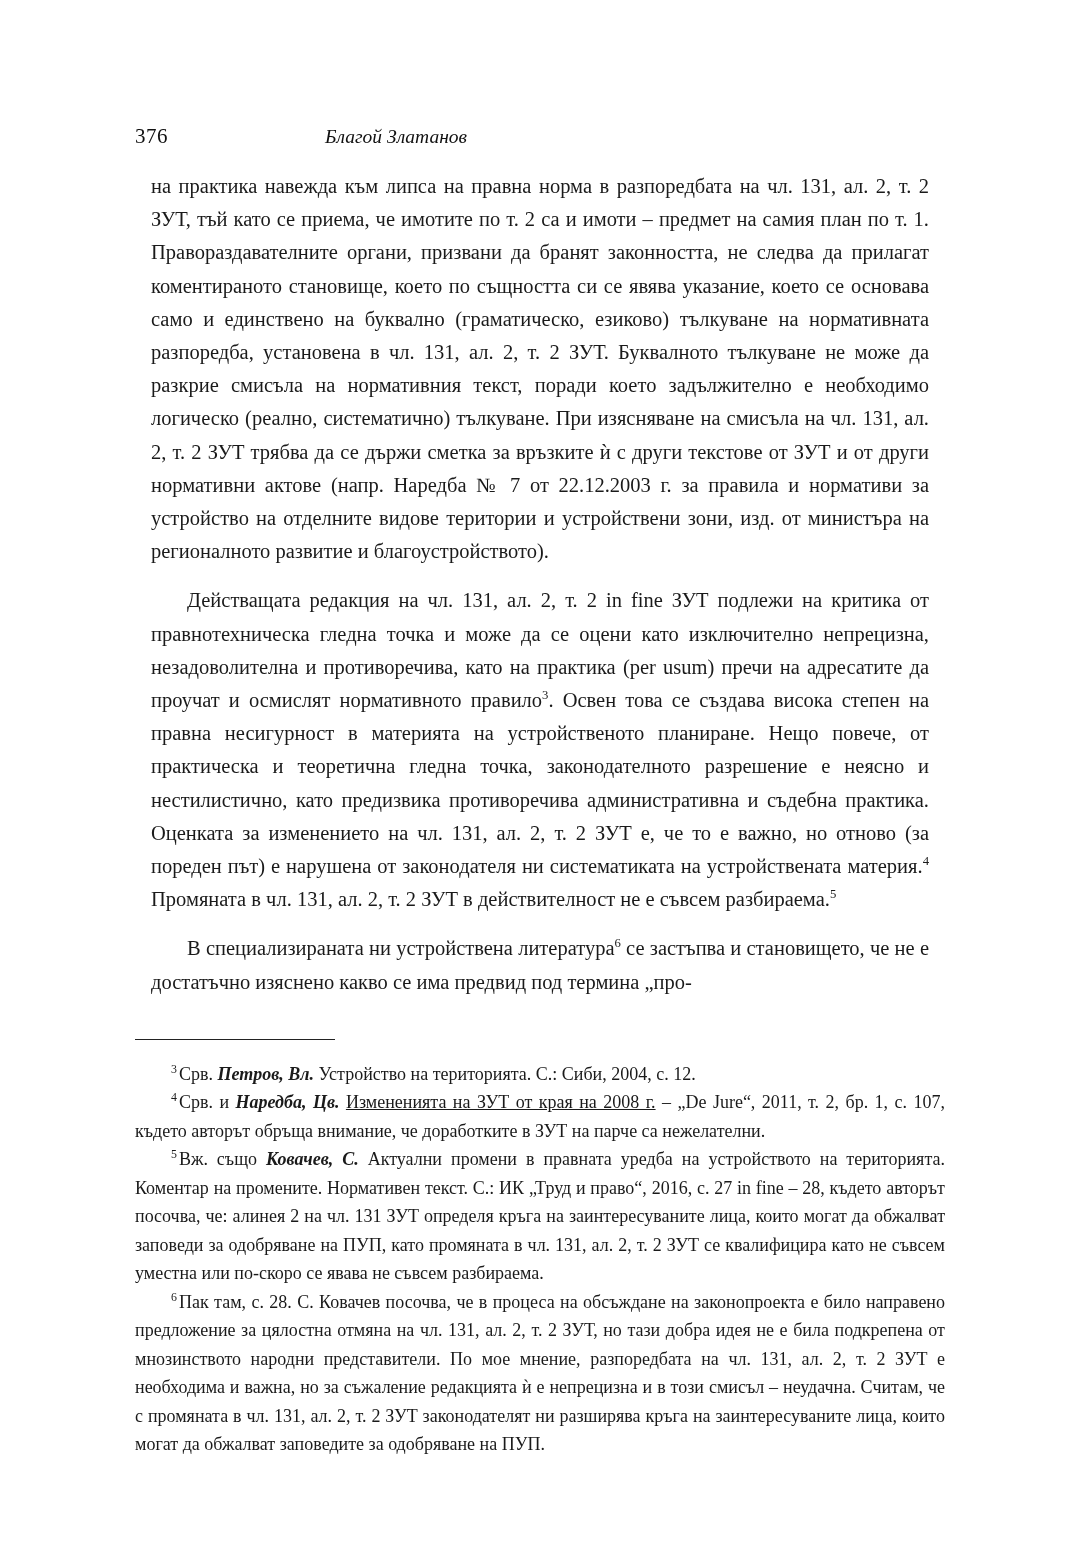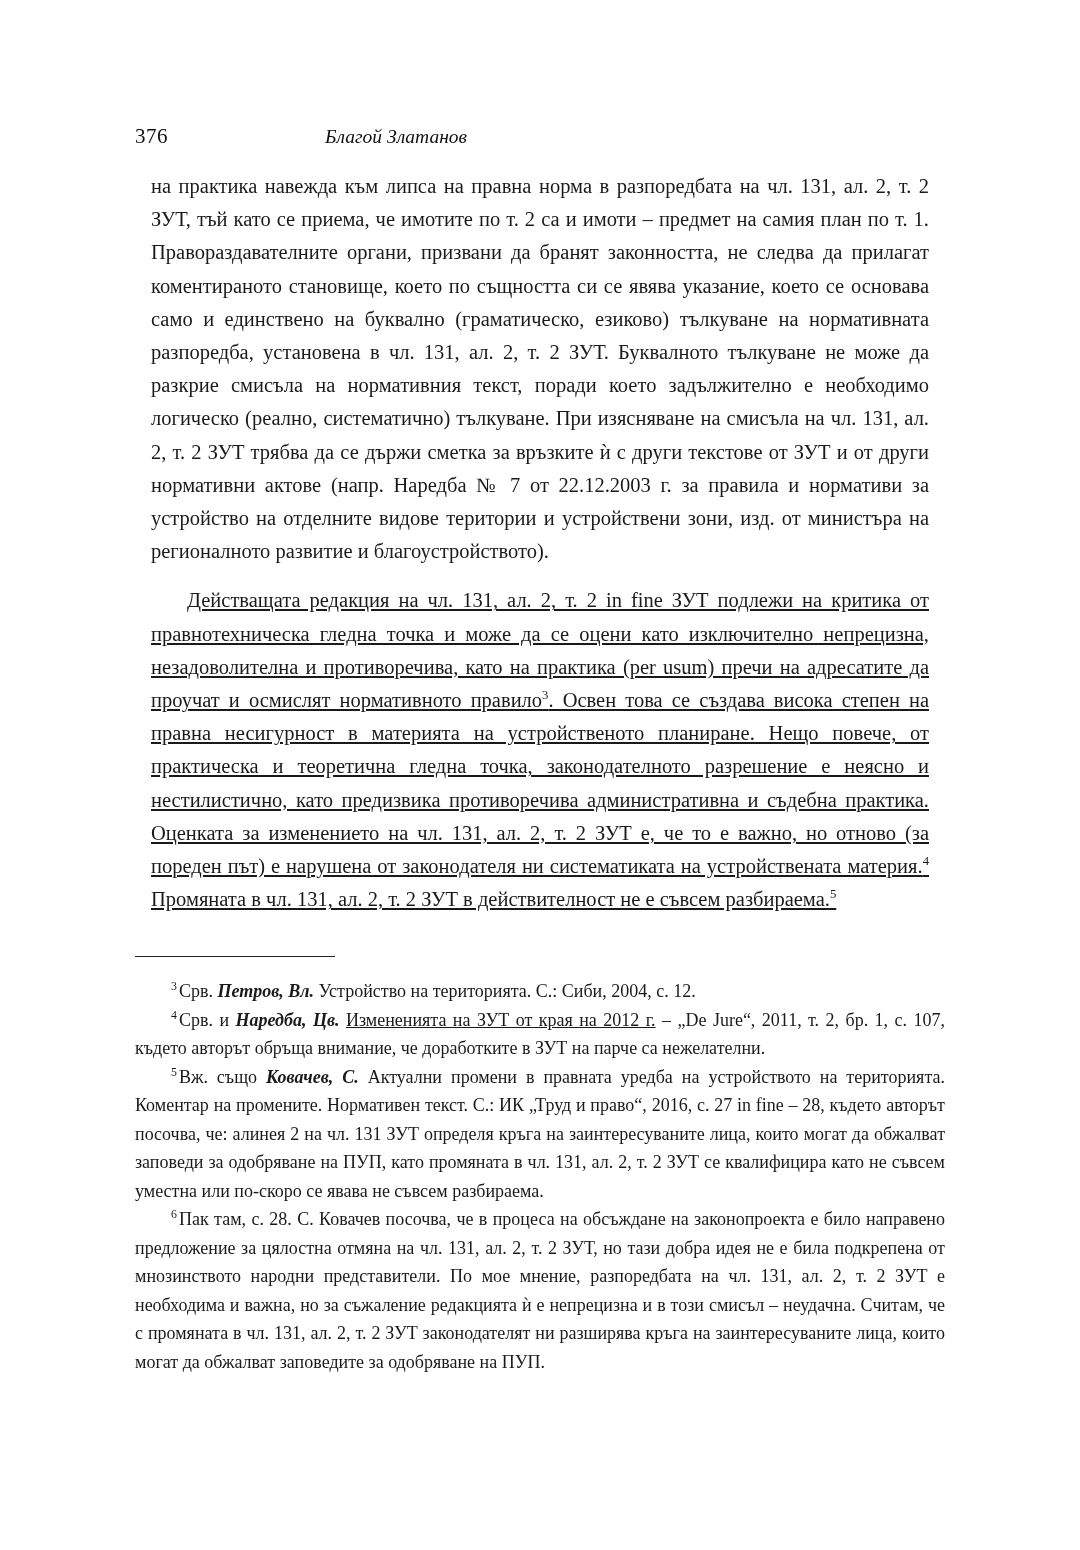--- a/index.html
+++ b/index.html
@@ -49,21 +49,20 @@
     line-height: 33.2px;
     text-align: justify;
     text-justify: inter-word;
     hyphens: manual;
   }
   .body-text p {
     margin: 16px;
   }
   .body-text p.indent {
     text-indent: 36px;
-    text-decoration: underline;
   }
   sup {
     font-size: 0.62em;
     vertical-align: super;
     line-height: 0;
   }
   .footnote-area {
     margin-top: 40px;
   }
   .footnote-rule {
@@ -105,30 +104,31 @@
     <div class="folio">376</div>
     <div class="head-title">Благой Златанов</div>
   </div>
 
   <div class="body-text">
 
     <p><span>на практика навежда към липса на правна норма в разпоредбата на чл. 131, ал. 2, т. 2 ЗУТ, тъй като се приема, че имотите по т. 2 са и имоти – предмет на самия план по т. 1. Правораздавателните органи, призвани да бранят законността, не следва да прилагат коментираното становище, което по същността си се явява указание, което се основава само и единствено на буквално (граматическо, езиково) тълкуване на нормативната разпоредба, установена в чл. 131, ал. 2, т. 2 ЗУТ. Буквалното тълкуване не може да разкрие смисъла на нормативния текст, поради което задължително е необходимо логическо (реално, систематично) тълкуване. При изясняване на смисъла на чл. 131, ал. 2, т. 2 ЗУТ трябва да се държи сметка за връзките ѝ с други текстове от ЗУТ и от други нормативни актове (напр. Наредба № 7 от 22.12.2003 г. за правила и нормативи за устройство на отделните видове територии и устройствени зони, изд. от министъра на регионалното развитие и благоустройството).</span></p>
 
     <p class="indent"><span>Действащата редакция на чл. 131, ал. 2, т. 2 in fine ЗУТ подлежи на критика от правнотехническа гледна точка и може да се оцени като изключително непрецизна, незадоволителна и противоречива, като на практика (per usum) пречи на адресатите да проучат и осмислят нормативното правило</span><sup>3</sup><span>. Освен това се създава висока степен на правна несигурност в материята на устройственото планиране. Нещо повече, от практическа и теоретична гледна точка, законодателното разрешение е неясно и нестилистично, като предизвика противоречива административна и съдебна практика. Оценката за изменението на чл. 131, ал. 2, т. 2 ЗУТ е, че то е важно, но отново (за пореден път) е нарушена от законодателя ни систематиката на устройствената материя.</span><sup>4</sup><span> Промяната в чл. 131, ал. 2, т. 2 ЗУТ в действителност не е съвсем разбираема.</span><sup>5</sup></p>
 
+    <p class="indent"><span>В специализираната ни устройствена литература</span><sup>6</sup><span> се застъпва и становището, че не е достатъчно изяснено какво се има предвид под термина „про-</span></p>
 
   </div>
 
   <div class="footnote-area">
     <div class="footnote-rule"></div>
     <div class="footnotes">
 
       <p><span class="fn-num">3</span><span>Срв. </span><span class="bi">Петров, Вл.</span><span> Устройство на територията. С.: Сиби, 2004, с. 12.</span></p>
 
-      <p><span class="fn-num">4</span><span>Срв. и </span><span class="bi">Наредба, Цв.</span><span>&nbsp;</span><span class="u">Измененията на ЗУТ от края на 2012 г.</span><span> – „De Jure“, 2011, т. 2, бр. 1, с. 107, където авторът обръща внимание, че доработките в ЗУТ на парче са нежелателни.</span></p>
+      <p><span class="fn-num">4</span><span>Срв. и </span><span class="bi">Наредба, Цв.</span><span>&nbsp;</span><span class="u">Измененията на ЗУТ от края на 2008 г.</span><span> – „De Jure“, 2011, т. 2, бр. 1, с. 107, където авторът обръща внимание, че доработките в ЗУТ на парче са нежелателни.</span></p>
 
       <p><span class="fn-num">5</span><span>Вж. също </span><span class="bi">Ковачев, С.</span><span> Актуални промени в правната уредба на устройството на територията. Коментар на промените. Нормативен текст. С.: ИК „Труд и право“, 2016, с. 27 in fine – 28, където авторът посочва, че: алинея 2 на чл. 131 ЗУТ определя кръга на заинтересуваните лица, които могат да обжалват заповеди за одобряване на ПУП, като промяната в чл. 131, ал. 2, т. 2 ЗУТ се квалифицира като не съвсем уместна или по-скоро се явава не съвсем разбираема.</span></p>
 
       <p><span class="fn-num">6</span><span>Пак там, с. 28. С. Ковачев посочва, че в процеса на обсъждане на законопроекта е било направено предложение за цялостна отмяна на чл. 131, ал. 2, т. 2 ЗУТ, но тази добра идея не е била подкрепена от мнозинството народни представители. По мое мнение, разпоредбата на чл. 131, ал. 2, т. 2 ЗУТ е необходима и важна, но за съжаление редакцията ѝ е непрецизна и в този смисъл – неудачна. Считам, че с промяната в чл. 131, ал. 2, т. 2 ЗУТ законодателят ни разширява кръга на заинтересуваните лица, които могат да обжалват заповедите за одобряване на ПУП.</span></p>
 
     </div>
   </div>
 
 </div>
 

